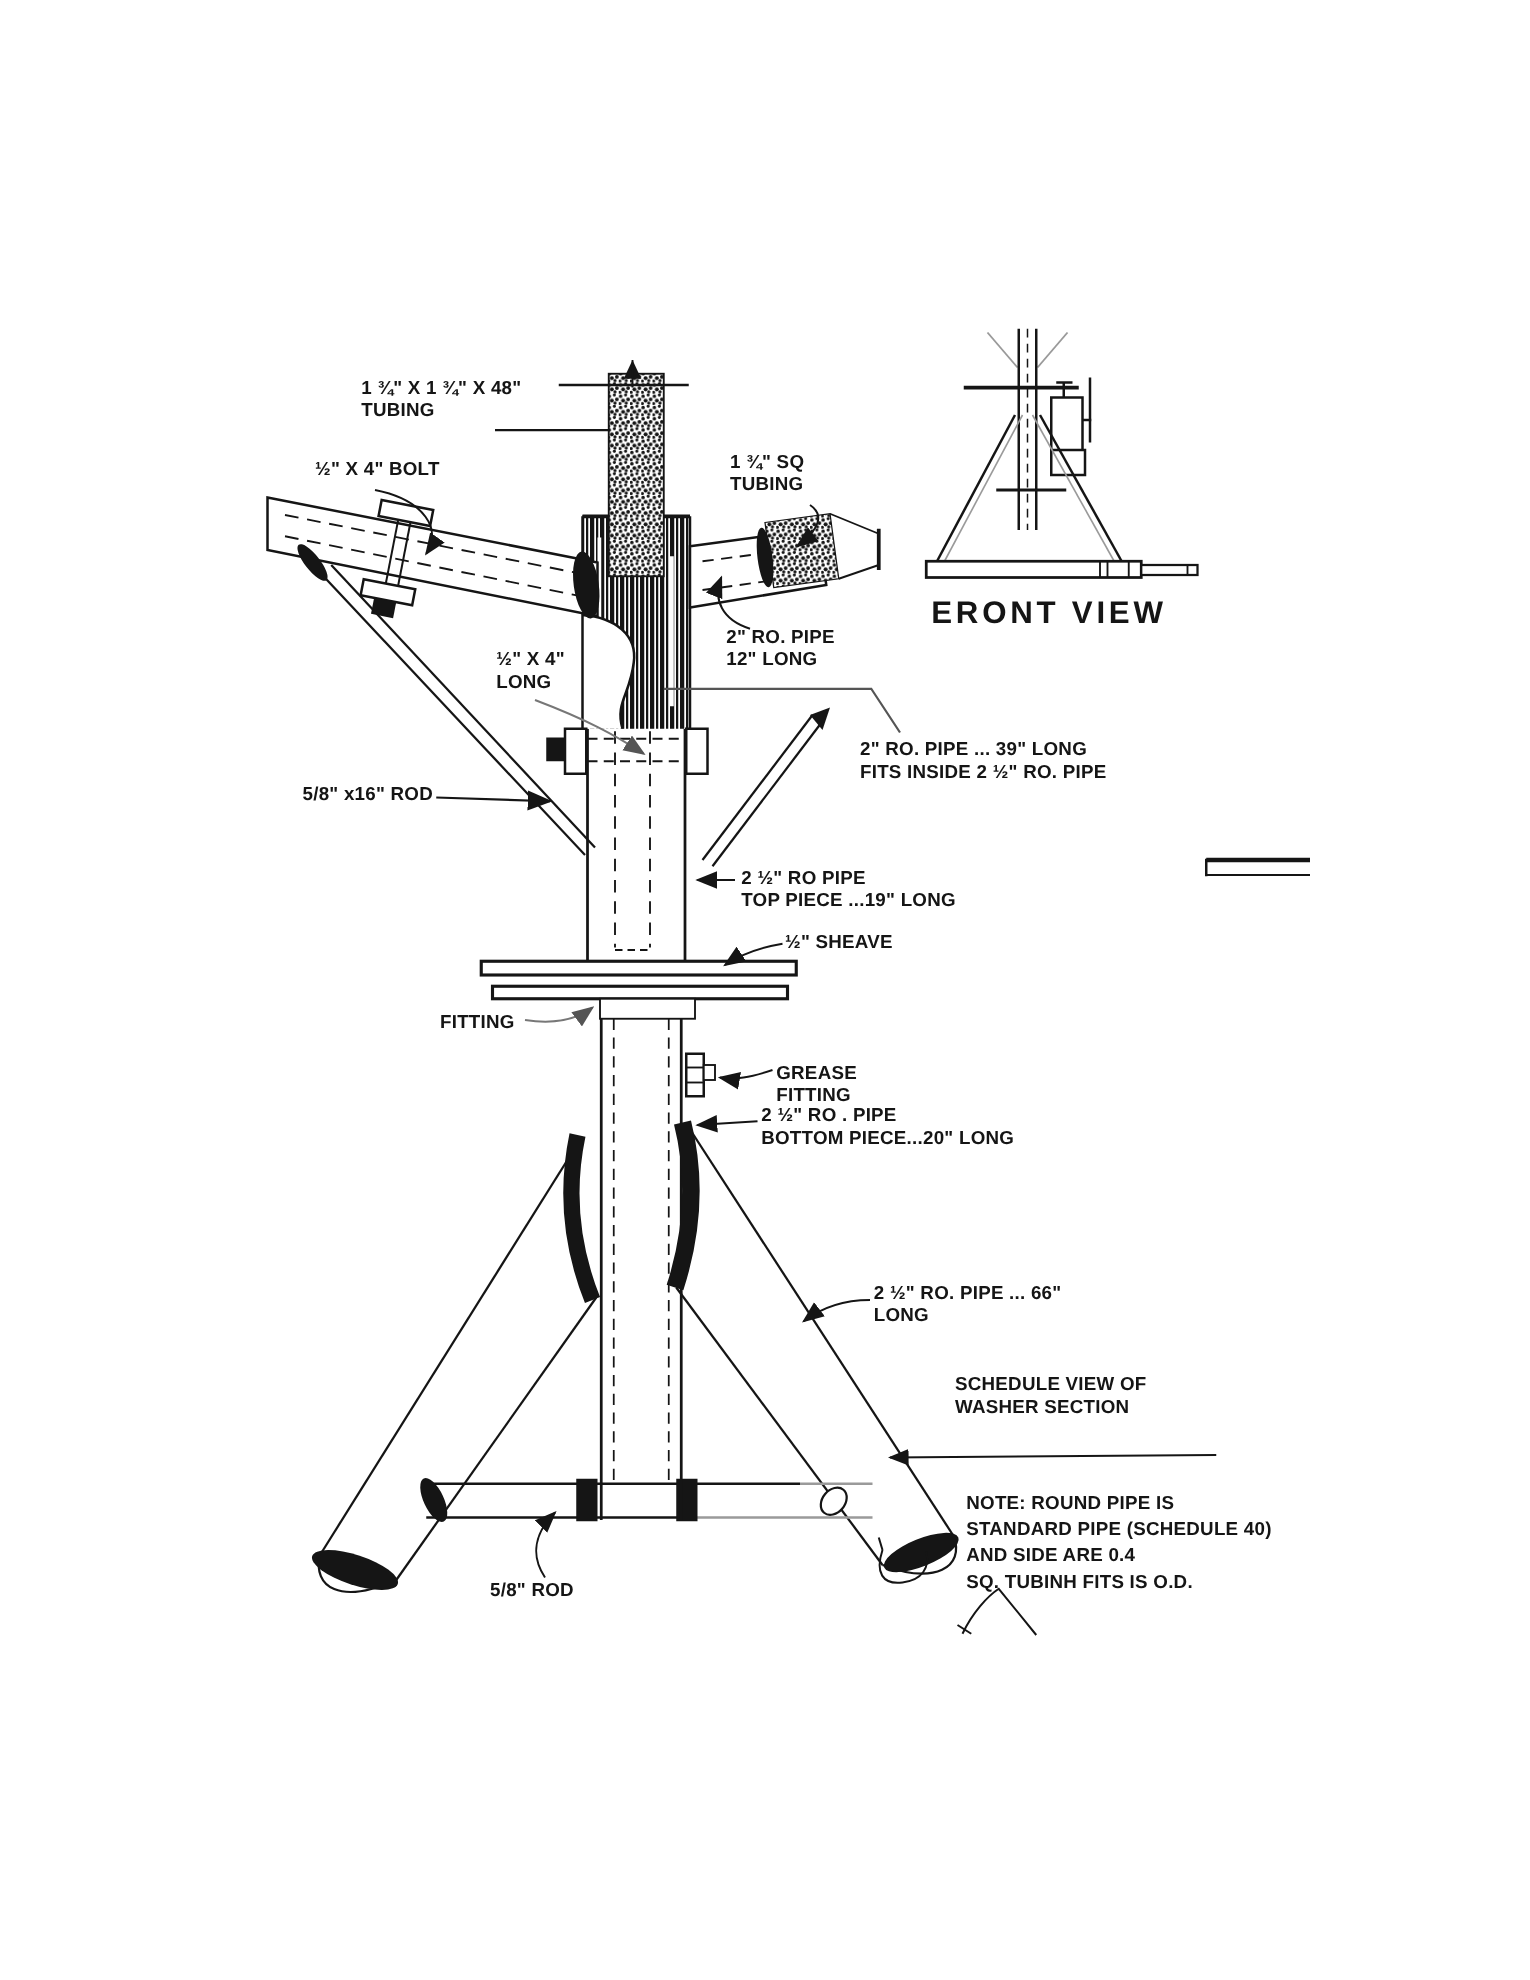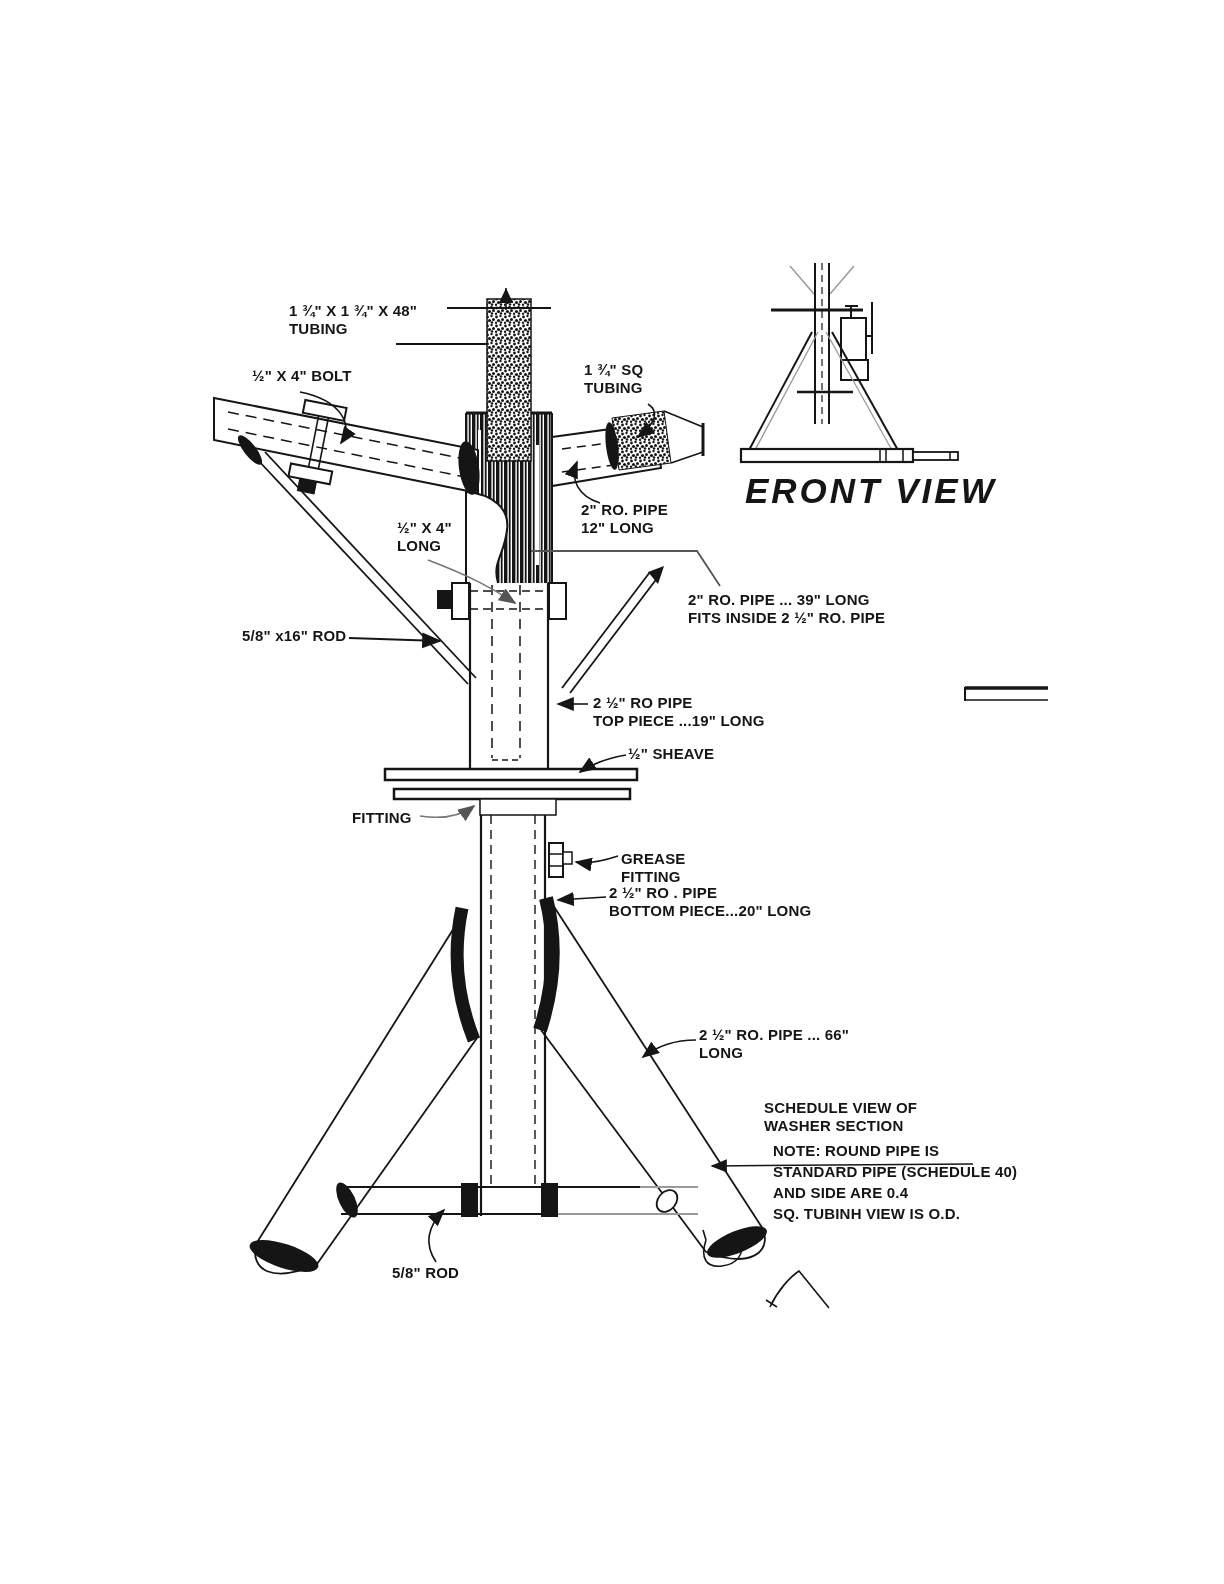--- a/index.html
+++ b/index.html
@@ -6,21 +6,21 @@
   #page{
     position:relative;width:1224px;height:1584px;background:#ffffff;
     font-family:"Liberation Sans", sans-serif;overflow:hidden;
   }
   svg{position:absolute;left:0;top:0;}
   .lbl{
     position:absolute;color:#151515;font-weight:bold;font-size:15px;
     line-height:18px;letter-spacing:.2px;white-space:nowrap;
   }
   .lbl span{display:block;}
-  .big{font-size:35px;letter-spacing:3px;line-height:27px;font-style:italic;}
+  .big{font-size:25px;letter-spacing:3px;line-height:27px;}
   .note{line-height:21px;}
 </style>
 </head>
 <body>
 
 <div id="page">
 
   <svg width="1224" height="1584" viewBox="0 0 1224 1584">
     <defs>
       <pattern id="stip" width="9" height="9" patternUnits="userSpaceOnUse">
@@ -281,25 +281,25 @@
   <div class="lbl" style="left:699px;top:1026px">
     <span>2 ½" RO.  PIPE ... 66"</span>
     <span>LONG</span>
   </div>
 
   <div class="lbl" style="left:764px;top:1099px">
     <span>SCHEDULE  VIEW OF</span>
     <span>WASHER  SECTION</span>
   </div>
 
-  <div class="lbl note" style="left:773px;top:1140px">
+  <div class="lbl note" style="left:773px;top:1192px">
     <span>NOTE:  ROUND PIPE IS</span>
     <span>STANDARD PIPE  (SCHEDULE 40)</span>
     <span>AND  SIDE  ARE 0.4</span>
-    <span>SQ. TUBINH VIEW IS O.D.</span>
+    <span>SQ. TUBINH FITS IS O.D.</span>
   </div>
 
   <div class="lbl" style="left:392px;top:1264px">
     <span>5/8" ROD</span>
   </div>
 
   <div class="lbl big" style="left:745px;top:477px">
     <span>ERONT  VIEW</span>
   </div>
 

